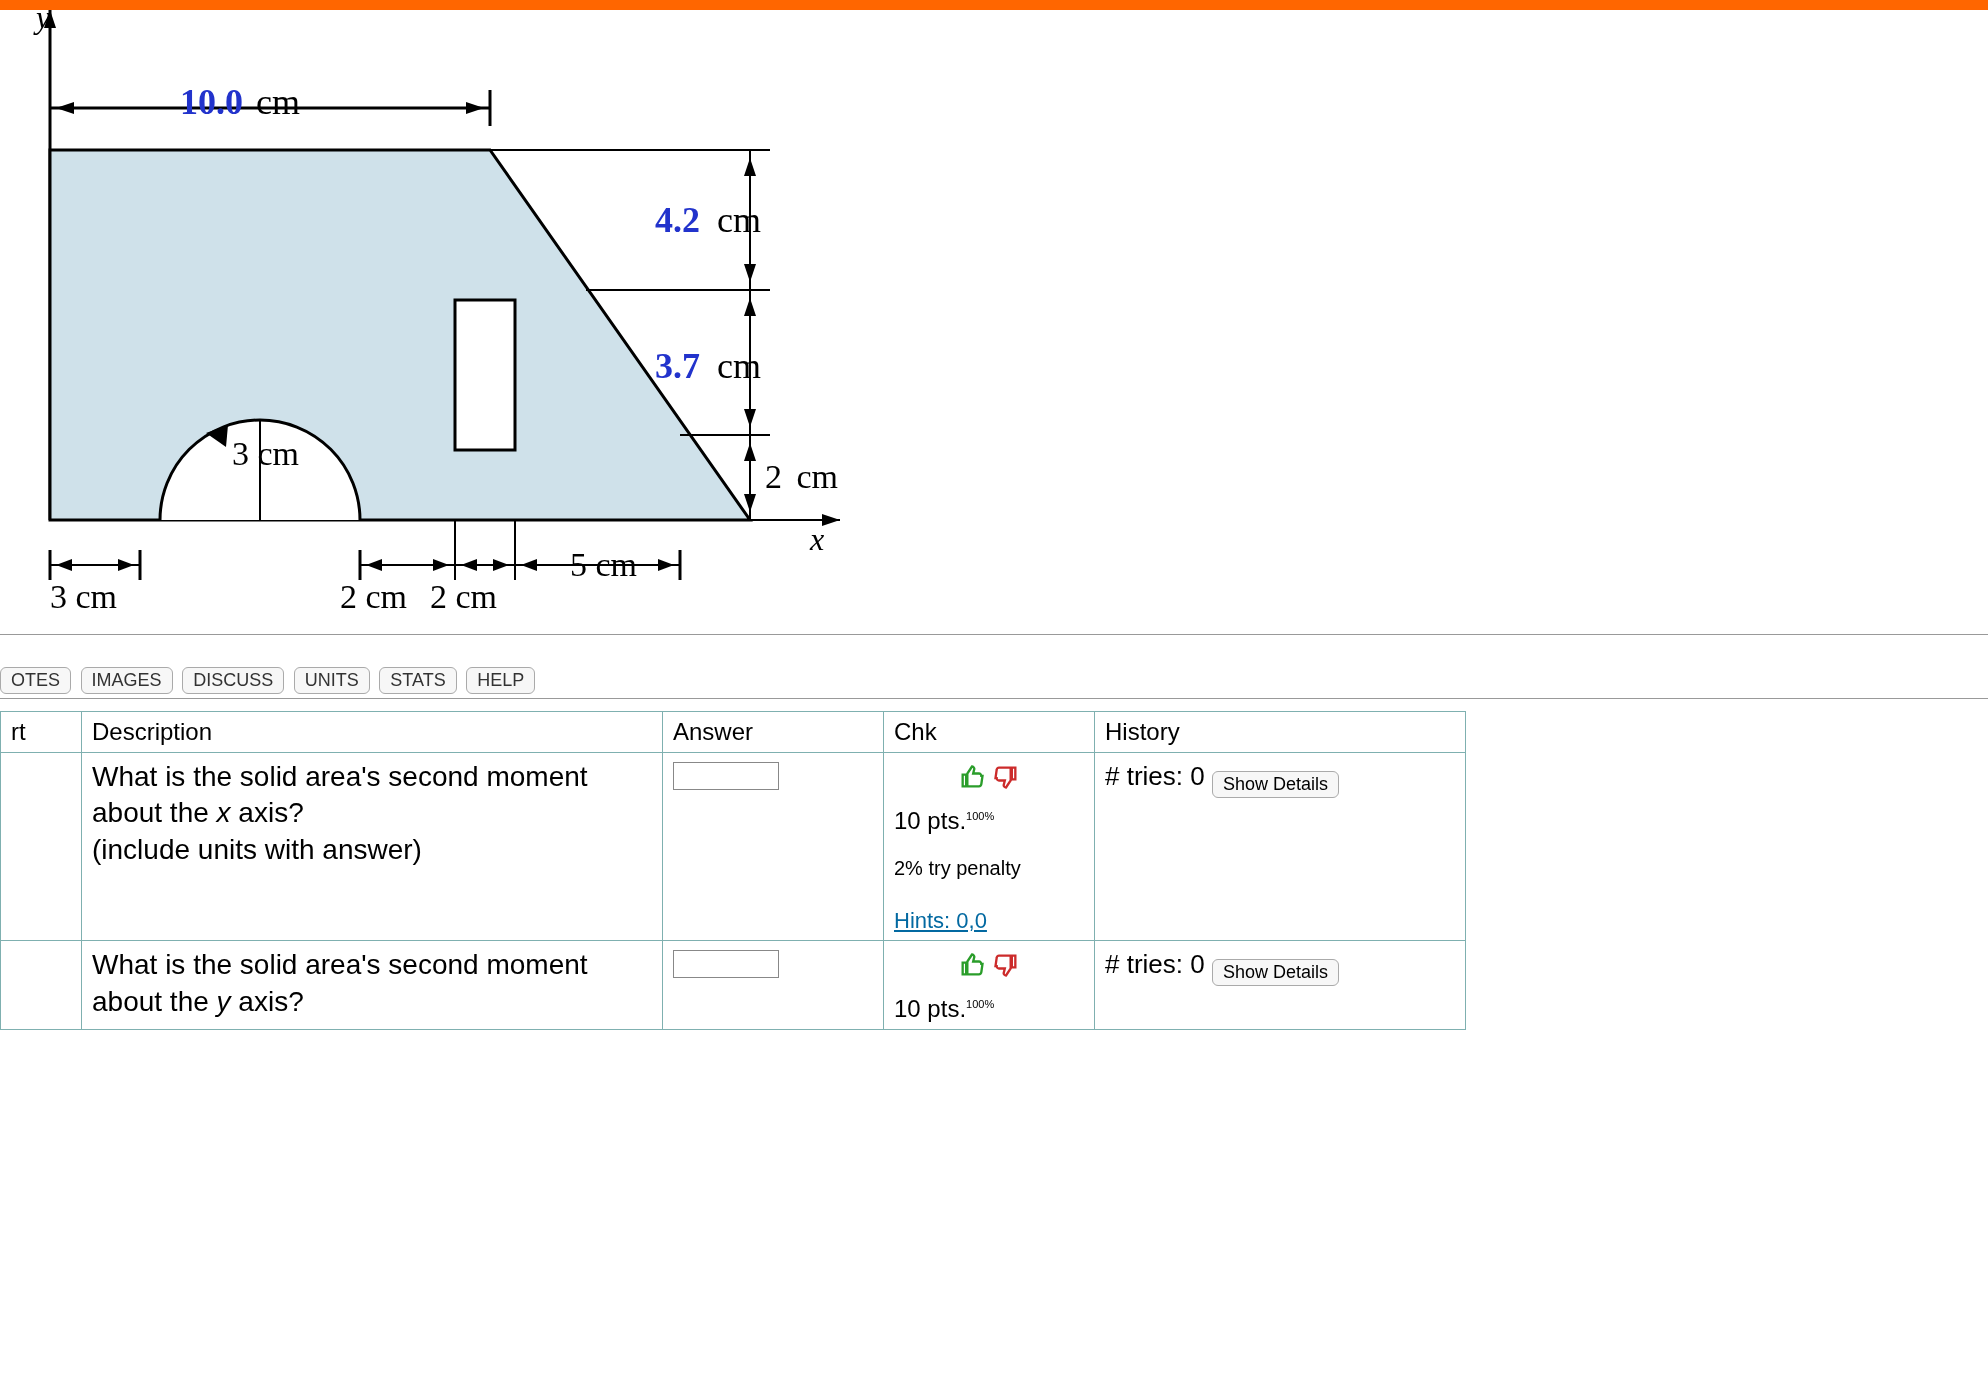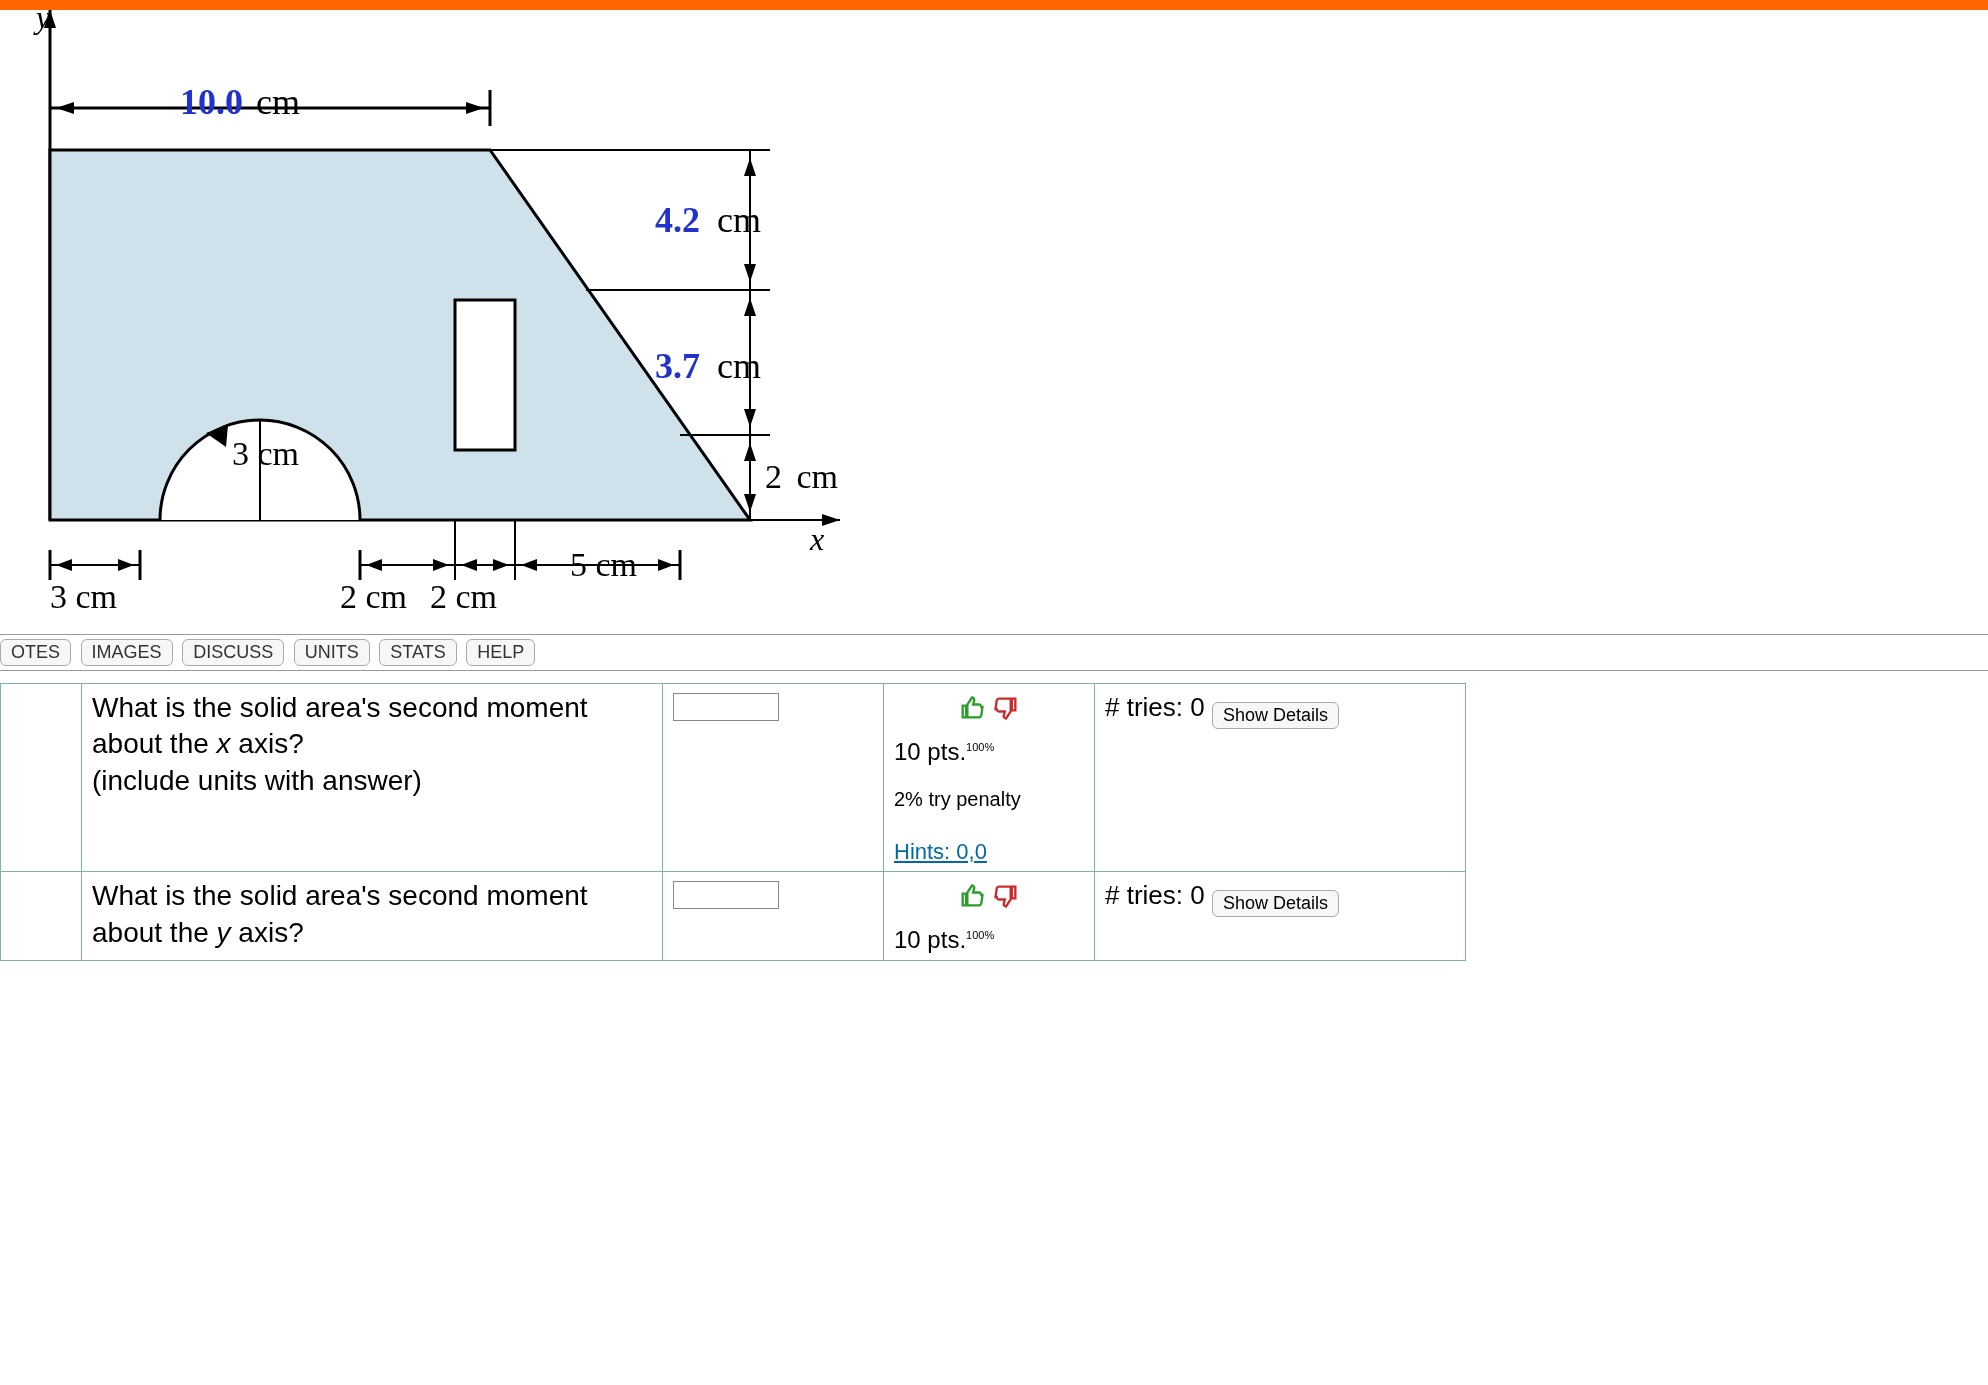--- a/index.html
+++ b/index.html
@@ -22,20 +22,21 @@
     display: block;
   }
   .caption {
     font-size: 26px;
     line-height: 1.35;
     padding: 4px 2px 8px 2px;
   }
   .tabs {
     padding: 4px 4px 4px 0;
     border-bottom: 1px solid #999;
+    margin-top: 28px;
   }
   .tab-btn {
     display: inline-block;
     font-size: 18px;
     padding: 2px 10px;
     margin-right: 4px;
     border: 1px solid #aaa;
     border-radius: 6px;
     background: #f7f7f7;
     color: #333;
@@ -207,20 +208,27 @@
   <span class="tab-btn">OTES</span>
   <span class="tab-btn">IMAGES</span>
   <span class="tab-btn">DISCUSS</span>
   <span class="tab-btn">UNITS</span>
   <span class="tab-btn">STATS</span>
   <span class="tab-btn">HELP</span>
 </div>
 
 <table class="answer-table">
   <tbody>
+      <tr>
+    <th class="rt-cell">rt</th>
+    <th>Description</th>
+    <th>Answer</th>
+    <th>Chk</th>
+    <th>History</th>
+  </tr>
 
   <tr>
     <td class="rt-cell"></td>
     <td class="desc-cell">
       <span>What is the solid area's second moment about the </span><span class="italic">x</span><span> axis?</span><br>
       <span>(include units with answer)</span>
     </td>
     <td class="ans-cell">
       <input class="ans-input" style="">
     </td>

